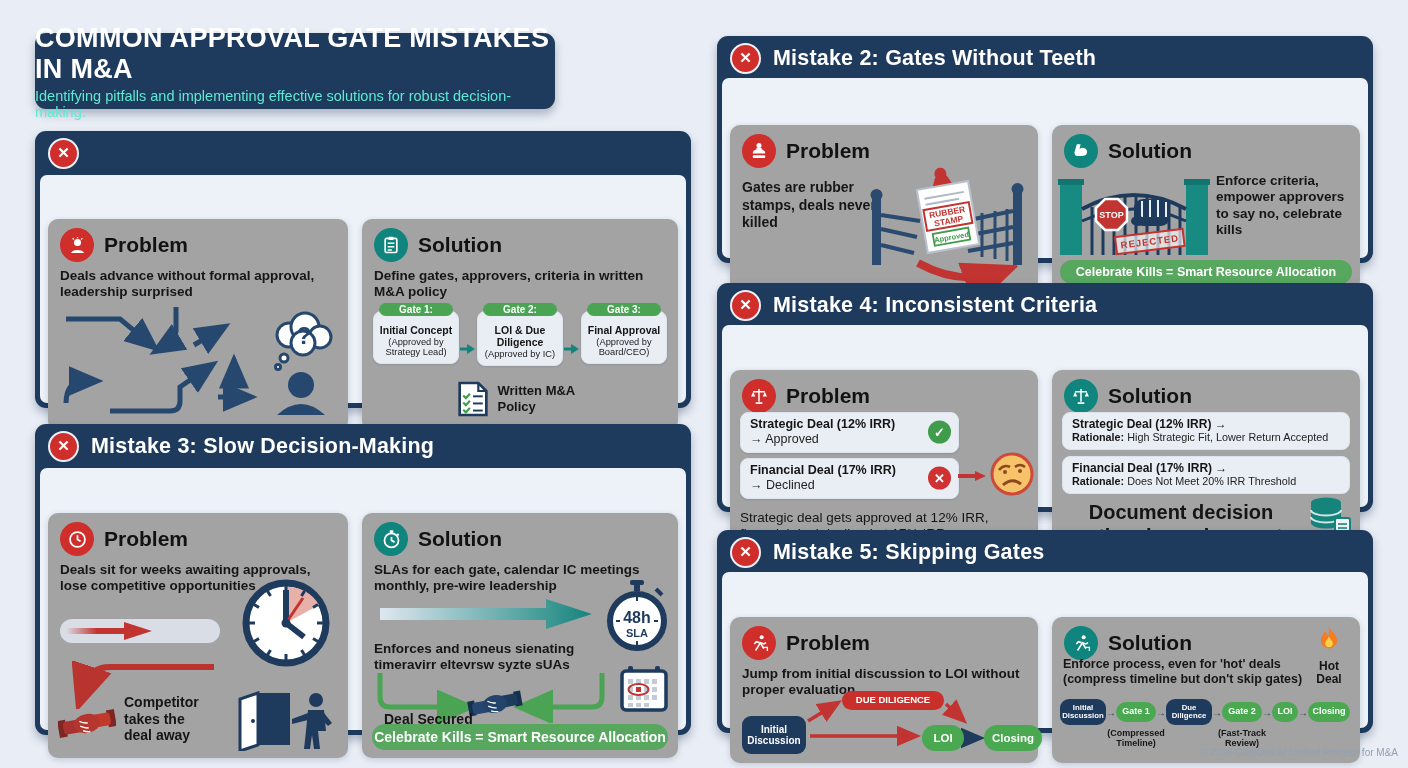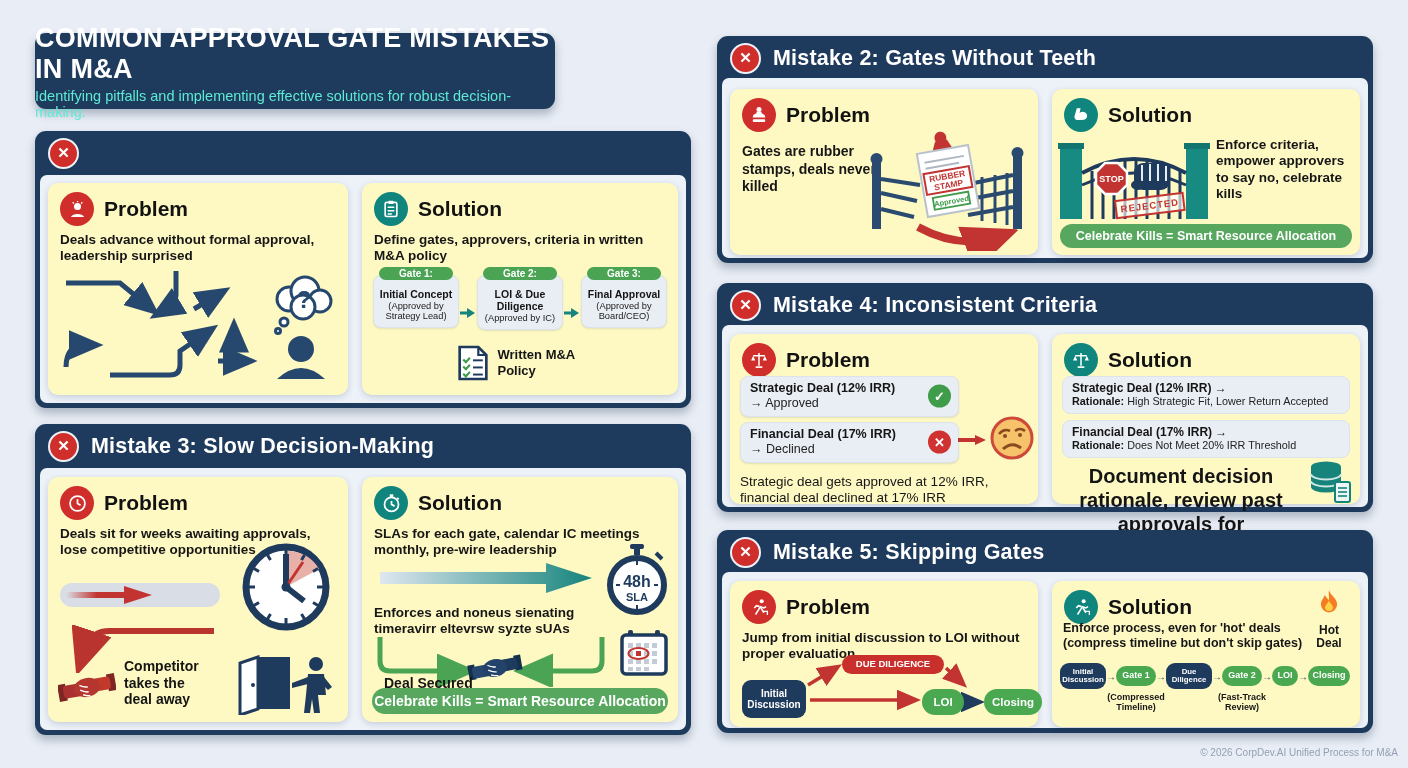--- a/index.html
+++ b/index.html
@@ -6,21 +6,21 @@
   body{font-family:"Liberation Sans",sans-serif;background:#dfe6f0;}
   #canvas{position:relative;width:1408px;height:768px;background:#e9eef6;overflow:hidden;}
 
   
   .sec{position:absolute;background:#1e3a5c;border-radius:11px;box-shadow:0 5px 10px rgba(20,40,70,.30);}
   .sec-hd{display:flex;align-items:center;gap:12px;height:44px;padding:0 13px;}
   .xcirc{width:27px;height:27px;border-radius:50%;background:#cf2e2b;border:2px solid #edf2f9;color:#fff;
          display:flex;align-items:center;justify-content:center;font-weight:bold;font-size:15px;flex:0 0 auto;}
   .sec-title{color:#fff;font-weight:bold;font-size:21.5px;letter-spacing:.2px;}
   .sec-body{position:absolute;left:5px;right:5px;bottom:5px;background:#edf2f9;border-radius:7px;}
-  .panel{position:absolute;background:#fef9c3;border-radius:10px;box-shadow:0 2px 6px rgba(20,40,70,.18);}
+  .panel{position:absolute;background:#a3a3a3;border-radius:10px;box-shadow:0 2px 6px rgba(20,40,70,.18);margin-top:36px;}
   .p-hd{display:flex;align-items:center;gap:10px;padding:9px 12px 0 12px;}
   .icirc{width:34px;height:34px;border-radius:50%;display:flex;align-items:center;justify-content:center;flex:0 0 auto;}
   .icirc.red{background:#cf2e2b;}
   .icirc.teal{background:#0f857e;}
   .p-label{font-size:21px;font-weight:bold;color:#121212;}
   .p-text{font-size:13.5px;font-weight:bold;color:#161616;line-height:1.22;padding:6px 12px 0 12px;}
   .banner{position:absolute;background:#57a75f;color:#fff;font-weight:bold;text-align:center;border-radius:15px;
           display:flex;align-items:center;justify-content:center;}
   .abs{position:absolute;}
 

